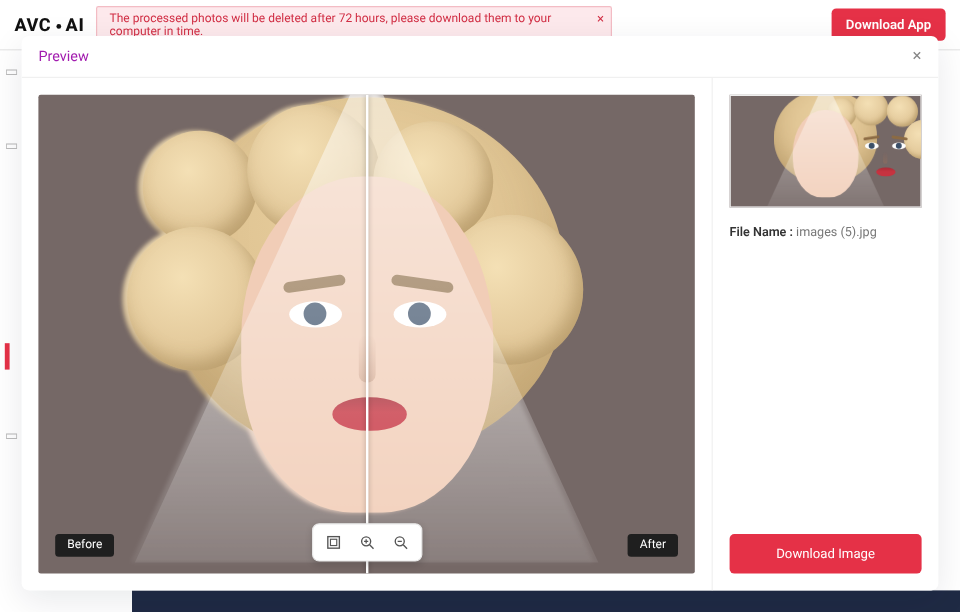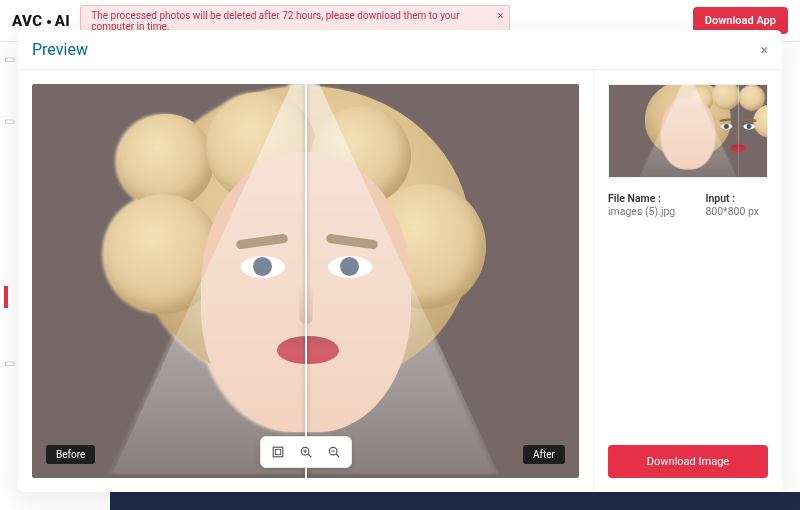--- a/index.html
+++ b/index.html
@@ -59,21 +59,21 @@
   
   .overlay{
     position:absolute;inset:30px 18px 18px 18px;background:var(--panel);
     border-radius:6px;box-shadow:0 8px 28px var(--shadow);display:flex;flex-direction:column;
     overflow:hidden;
   }
   .modal-header{
     display:flex;align-items:center;justify-content:space-between;
     padding:10px 14px;border-bottom:1px solid #f0f0f0;
   }
-  .modal-title{font-size:16px;color:#0369a1}
+  .modal-title{font-size:12px;color:#a21caf}
   .close{font-size:14px;color:#888;cursor:pointer;line-height:1}
 
   .modal-body{flex:1;display:flex;min-height:0}
   .stage-col{flex:1;padding:14px;border-right:1px solid #f0f0f0;display:flex;flex-direction:column;min-width:0}
   .side-col{width:188px;padding:14px;font-size:10.5px;color:#444;display:flex;flex-direction:column}
 
   
   .stage{
     position:relative;flex:1;background:var(--bg-portrait);overflow:hidden;
     border-radius:2px;
@@ -139,21 +139,21 @@
   }
   .tool{width:26px;height:22px;display:flex;align-items:center;justify-content:center;border-radius:4px;cursor:pointer;color:#555}
   .tool svg{width:14px;height:14px}
 
   
   .thumb{
     width:100%;height:94px;border:1px solid #eee;background:var(--bg-portrait);
     display:flex;align-items:center;justify-content:center;margin-bottom:14px;overflow:hidden;position:relative
   }
   .thumb .mini{transform:scale(.26);transform-origin:center center;position:relative;width:540px;height:400px}
-  .meta{display:flex;flex-direction:row;gap:8px}
+  .meta{display:flex;flex-direction:column;gap:8px}
   .meta b{font-weight:600;color:#333}
   .meta span{color:#777}
   .dl{
     margin-top:auto;background:var(--red);color:#fff;border:none;border-radius:4px;
     font-size:11px;font-weight:400;padding:10px 0;cursor:pointer
   }
 </style>
 </head>
 <body>
 
@@ -276,19 +276,18 @@
           <div class="eye l"></div>
             <div class="eye r"></div>
           <div class="nose"></div>
             <div class="lips"></div>
           <div class="veil"></div>
         </div>
       </div>
 
       <div class="meta">
         <div><b>File Name :</b> <span>images (5).jpg</span></div>
-        <div><b>Input :</b> <span>800*800 px</span></div>
       </div>
 
       <button class="dl">Download Image</button>
     </div>
   </div>
 </div>
 
 </body></html>

